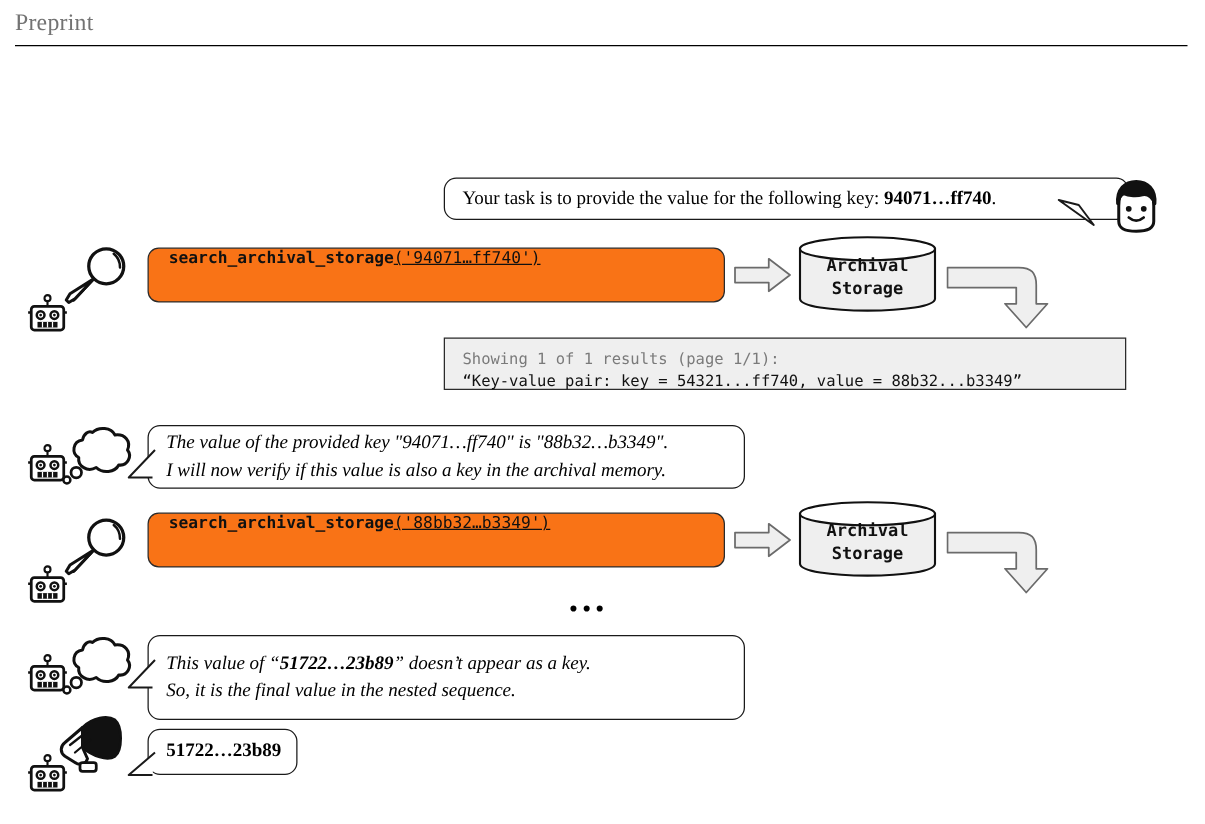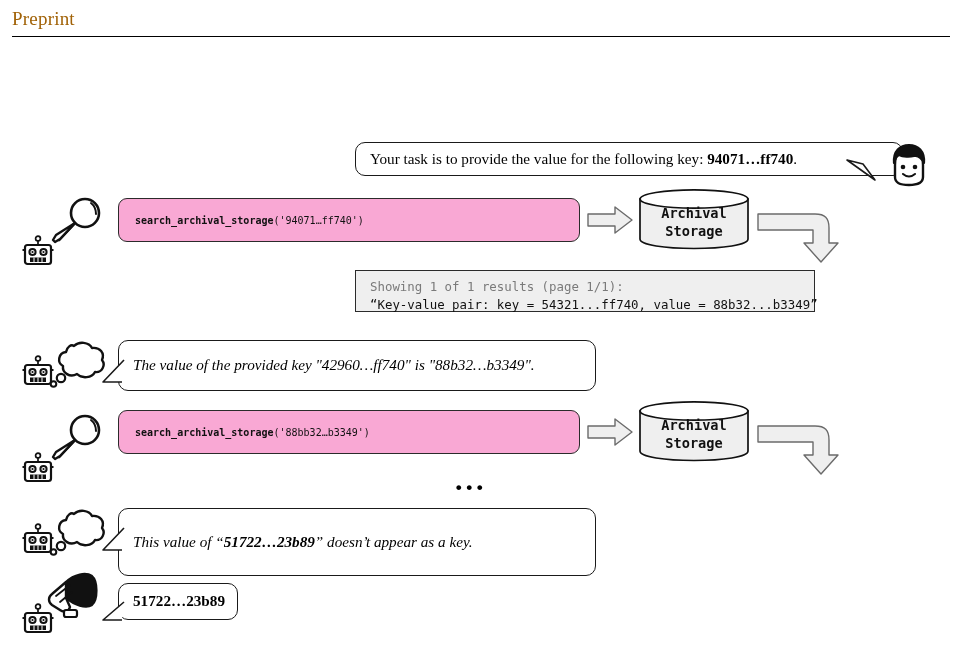--- a/index.html
+++ b/index.html
@@ -7,42 +7,42 @@
     width:964px;height:659px;background:#fff;
     font-family:"Liberation Serif", serif;
     position:relative;overflow:hidden;
   }
   .page{position:absolute;inset:0;}
 
   
   .hdr-title{
     position:absolute;left:12px;top:8px;
     font-family:"Liberation Serif", serif;
-    font-size:19px;color:#a16207;letter-spacing:.2px;
+    font-size:19px;color:#737373;letter-spacing:.2px;
   }
   .hdr-rule{
     position:absolute;left:12px;top:36px;width:938px;height:1px;
     background:#000;
   }
 
   
   .codebox{
     position:absolute;
-    background:#f9a8d4;
+    background:#f97316;
     border:1.6px solid #2b2b2b;
     border-radius:9px;
     box-sizing:border-box;
-    display:flex;align-items:center;
+    display:flex;
     padding:0 16px;
     font-family:"DejaVu Sans Mono", monospace;
-    font-size:10px;color:#111;
+    font-size:13px;color:#111;
     white-space:nowrap;
   }
   .codebox .fn{font-weight:bold;}
-  .codebox .arg{font-weight:normal;}
+  .codebox .arg{font-weight:normal;text-decoration:underline;}
 
   .resultbox{
     position:absolute;
     background:#efefef;
     border:1.5px solid #2b2b2b;
     box-sizing:border-box;
     padding:7px 12px 8px 14px;
     font-family:"DejaVu Sans Mono", monospace;
     font-size:12.4px;line-height:1.42;
     white-space:nowrap;
@@ -153,21 +153,21 @@
     <div class="lbl" style="top:56%;">
       <div>Archival</div>
       <div>Storage</div>
     </div>
   </div>
 
   <svg class="arrow" style="left:757px;top:205px;" width="88" height="60" viewBox="0 0 88 60">
     <path d="M1,9 L58,9 C68,9 72,13 72,23 L72,38 L81,38 L64,57 L47,38 L56,38 L56,25 L1,25 Z" fill="#efefef" stroke="#6b6b6b" stroke-width="1.4" stroke-linejoin="round"></path>
   </svg>
 
-  <div class="resultbox" style="left:355px;top:270px;width:460px;height:42px;">
+  <div class="resultbox" style="left:355px;top:270px;width:546px;height:42px;">
     <span class="meta">Showing 1 of 1 results (page 1/1):</span>
     <span class="val">“Key-value pair: key = 54321...ff740, value = 88b32...b3349”</span>
   </div>
 
   <svg class="icon" style="left:22px;top:355px;" width="32" height="34" viewBox="0 0 32 34">
     <circle cx="16" cy="3.5" r="2.4" fill="none" stroke="#111" stroke-width="1.7"></circle>
     <line x1="16" y1="6" x2="16" y2="10" stroke="#111" stroke-width="1.7"></line>
     <rect x="3" y="10" width="26" height="19" rx="2.5" fill="#fff" stroke="#111" stroke-width="2.2"></rect>
     <circle cx="10.5" cy="17" r="3.1" fill="#fff" stroke="#111" stroke-width="2"></circle>
     <circle cx="21.5" cy="17" r="3.1" fill="#fff" stroke="#111" stroke-width="2"></circle>
@@ -182,21 +182,22 @@
   </svg>
 
   <svg class="icon" style="left:48px;top:340px;" width="62" height="50" viewBox="0 0 62 50">
     <path d="M26,6 C31,1 41,2 44,8 C52,7 57,13 54,20 C58,25 54,33 47,32 C44,38 34,39 29,34
              C22,38 14,33 15,26 C9,23 10,13 18,12 C19,7 23,4 26,6 Z" fill="#fff" stroke="#111" stroke-width="2.4" stroke-linejoin="round"></path>
     <circle cx="13" cy="38" r="4.2" fill="#fff" stroke="#111" stroke-width="2.2"></circle>
     <circle cx="5.5" cy="44" r="2.8" fill="#fff" stroke="#111" stroke-width="2"></circle>
   </svg>
 
   <div class="bubble italic" style="left:118px;top:340px;width:478px;height:51px;">
-    <div class="line">The value of the provided key "42960…ff740" is "88b32…b3349".</div>
+    <div class="line">The value of the provided key "94071…ff740" is "88b32…b3349".</div>
+    <div class="line">I will now verify if this value is also a key in the archival memory.</div>
   </div>
   <svg class="tail" style="left:100px;top:358px;" width="26" height="30" viewBox="0 0 26 30">
     <path d="M24,2 L3,24 L22,24" fill="#fff" stroke="#1a1a1a" stroke-width="1.6" stroke-linejoin="round"></path>
   </svg>
 
   <svg class="icon" style="left:22px;top:452px;" width="32" height="34" viewBox="0 0 32 34">
     <circle cx="16" cy="3.5" r="2.4" fill="none" stroke="#111" stroke-width="1.7"></circle>
     <line x1="16" y1="6" x2="16" y2="10" stroke="#111" stroke-width="1.7"></line>
     <rect x="3" y="10" width="26" height="19" rx="2.5" fill="#fff" stroke="#111" stroke-width="2.2"></rect>
     <circle cx="10.5" cy="17" r="3.1" fill="#fff" stroke="#111" stroke-width="2"></circle>
@@ -264,20 +265,21 @@
     <path d="M26,6 C31,1 41,2 44,8 C52,7 57,13 54,20 C58,25 54,33 47,32 C44,38 34,39 29,34
              C22,38 14,33 15,26 C9,23 10,13 18,12 C19,7 23,4 26,6 Z" fill="#fff" stroke="#111" stroke-width="2.4" stroke-linejoin="round"></path>
     <circle cx="13" cy="38" r="4.2" fill="#fff" stroke="#111" stroke-width="2.2"></circle>
     <circle cx="5.5" cy="44" r="2.8" fill="#fff" stroke="#111" stroke-width="2"></circle>
   </svg>
 
   <div class="bubble italic" style="left:118px;top:508px;width:478px;height:68px;">
     <div class="line">
       <span>This value of “</span><b>51722…23b89</b><span>” doesn’t appear as a key.</span>
     </div>
+    <div class="line">So, it is the final value in the nested sequence.</div>
   </div>
   <svg class="tail" style="left:100px;top:526px;" width="26" height="30" viewBox="0 0 26 30">
     <path d="M24,2 L3,24 L22,24" fill="#fff" stroke="#1a1a1a" stroke-width="1.6" stroke-linejoin="round"></path>
   </svg>
 
   <svg class="icon" style="left:22px;top:603px;" width="32" height="34" viewBox="0 0 32 34">
     <circle cx="16" cy="3.5" r="2.4" fill="none" stroke="#111" stroke-width="1.7"></circle>
     <line x1="16" y1="6" x2="16" y2="10" stroke="#111" stroke-width="1.7"></line>
     <rect x="3" y="10" width="26" height="19" rx="2.5" fill="#fff" stroke="#111" stroke-width="2.2"></rect>
     <circle cx="10.5" cy="17" r="3.1" fill="#fff" stroke="#111" stroke-width="2"></circle>

